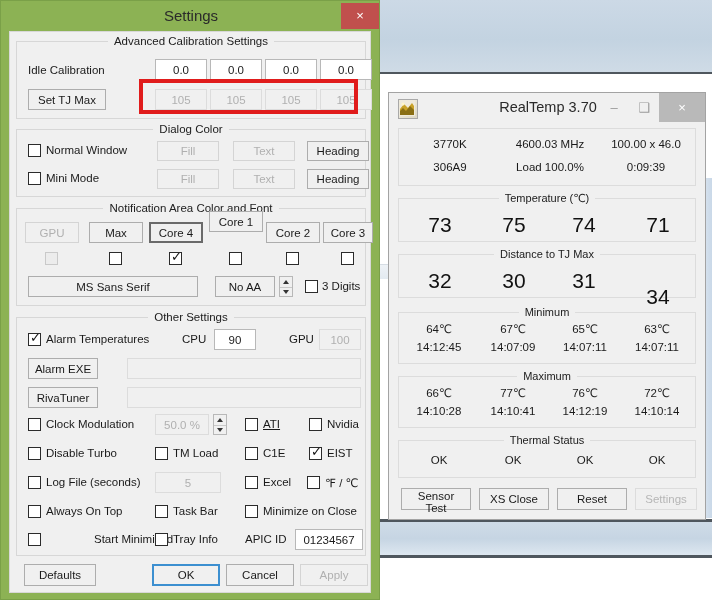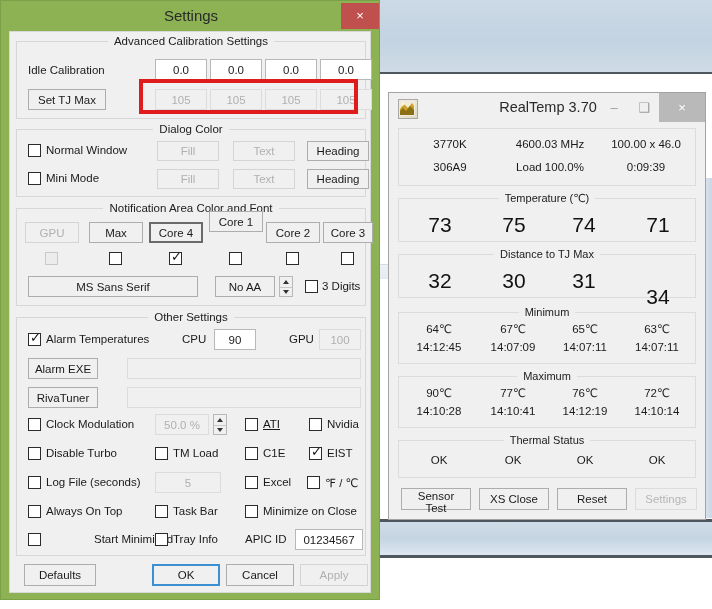--- a/index.html
+++ b/index.html
@@ -161,21 +161,21 @@
       <div class="rt-cell rt-sm" style="left:152px;top:9px;width:68px;">65℃</div>
       <div class="rt-cell rt-sm" style="left:224px;top:9px;width:68px;">63℃</div>
       <div class="rt-cell rt-sm" style="left:6px;top:28px;width:68px;">14:12:45</div>
       <div class="rt-cell rt-sm" style="left:80px;top:28px;width:68px;">14:07:09</div>
       <div class="rt-cell rt-sm" style="left:152px;top:28px;width:68px;">14:07:11</div>
       <div class="rt-cell rt-sm" style="left:224px;top:28px;width:68px;">14:07:11</div>
     </div>
 
     <div class="rt-panel" style="left:9px;top:254px;width:298px;height:52px;">
       <div class="rt-ptitle"><span>Maximum</span></div>
-      <div class="rt-cell rt-sm" style="left:6px;top:9px;width:68px;">90℃</div>
+      <div class="rt-cell rt-sm" style="left:6px;top:9px;width:68px;">66℃</div>
       <div class="rt-cell rt-sm" style="left:80px;top:9px;width:68px;">77℃</div>
       <div class="rt-cell rt-sm" style="left:152px;top:9px;width:68px;">76℃</div>
       <div class="rt-cell rt-sm" style="left:224px;top:9px;width:68px;">72℃</div>
       <div class="rt-cell rt-sm" style="left:6px;top:28px;width:68px;">14:10:28</div>
       <div class="rt-cell rt-sm" style="left:80px;top:28px;width:68px;">14:10:41</div>
       <div class="rt-cell rt-sm" style="left:152px;top:28px;width:68px;">14:12:19</div>
       <div class="rt-cell rt-sm" style="left:224px;top:28px;width:68px;">14:10:14</div>
     </div>
 
     <div class="rt-panel" style="left:9px;top:318px;width:298px;height:38px;">

